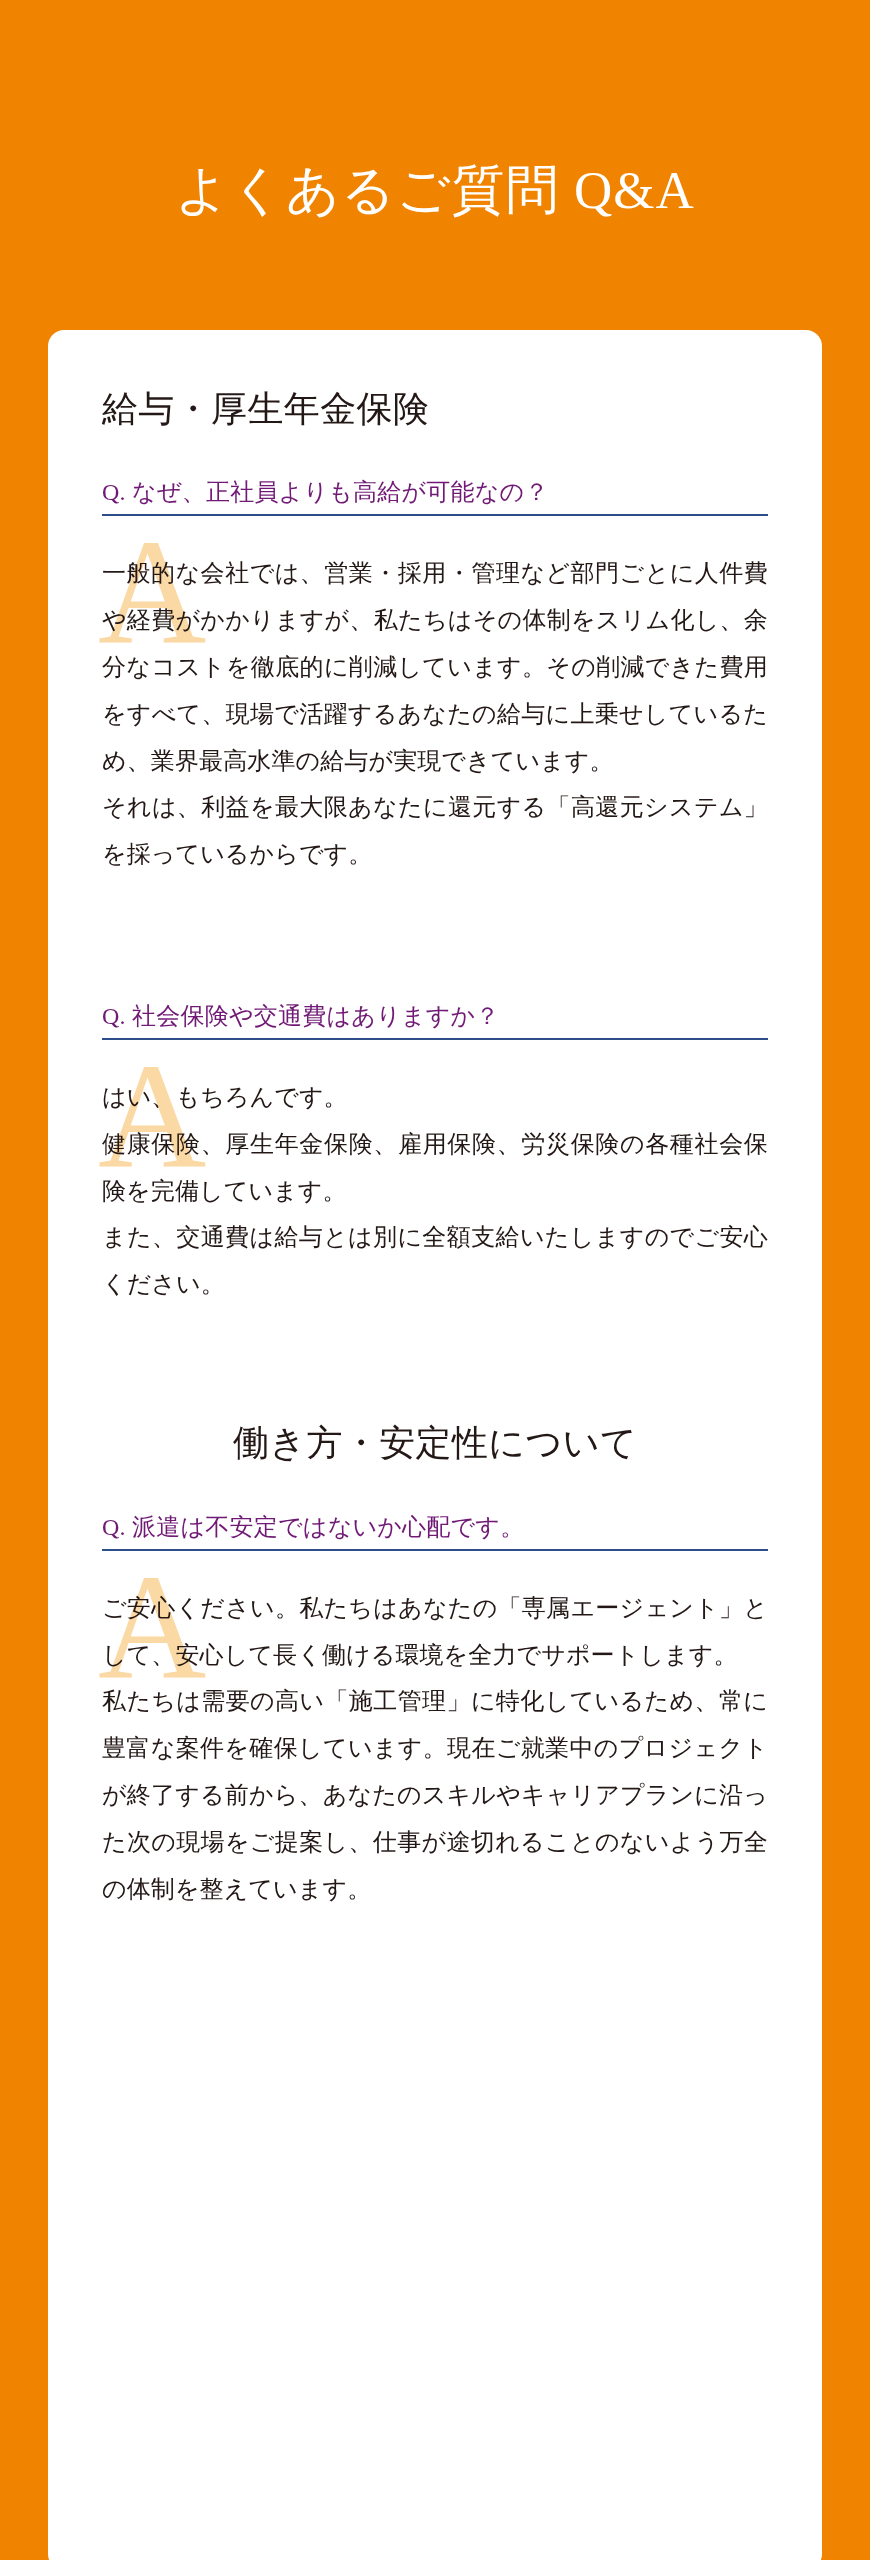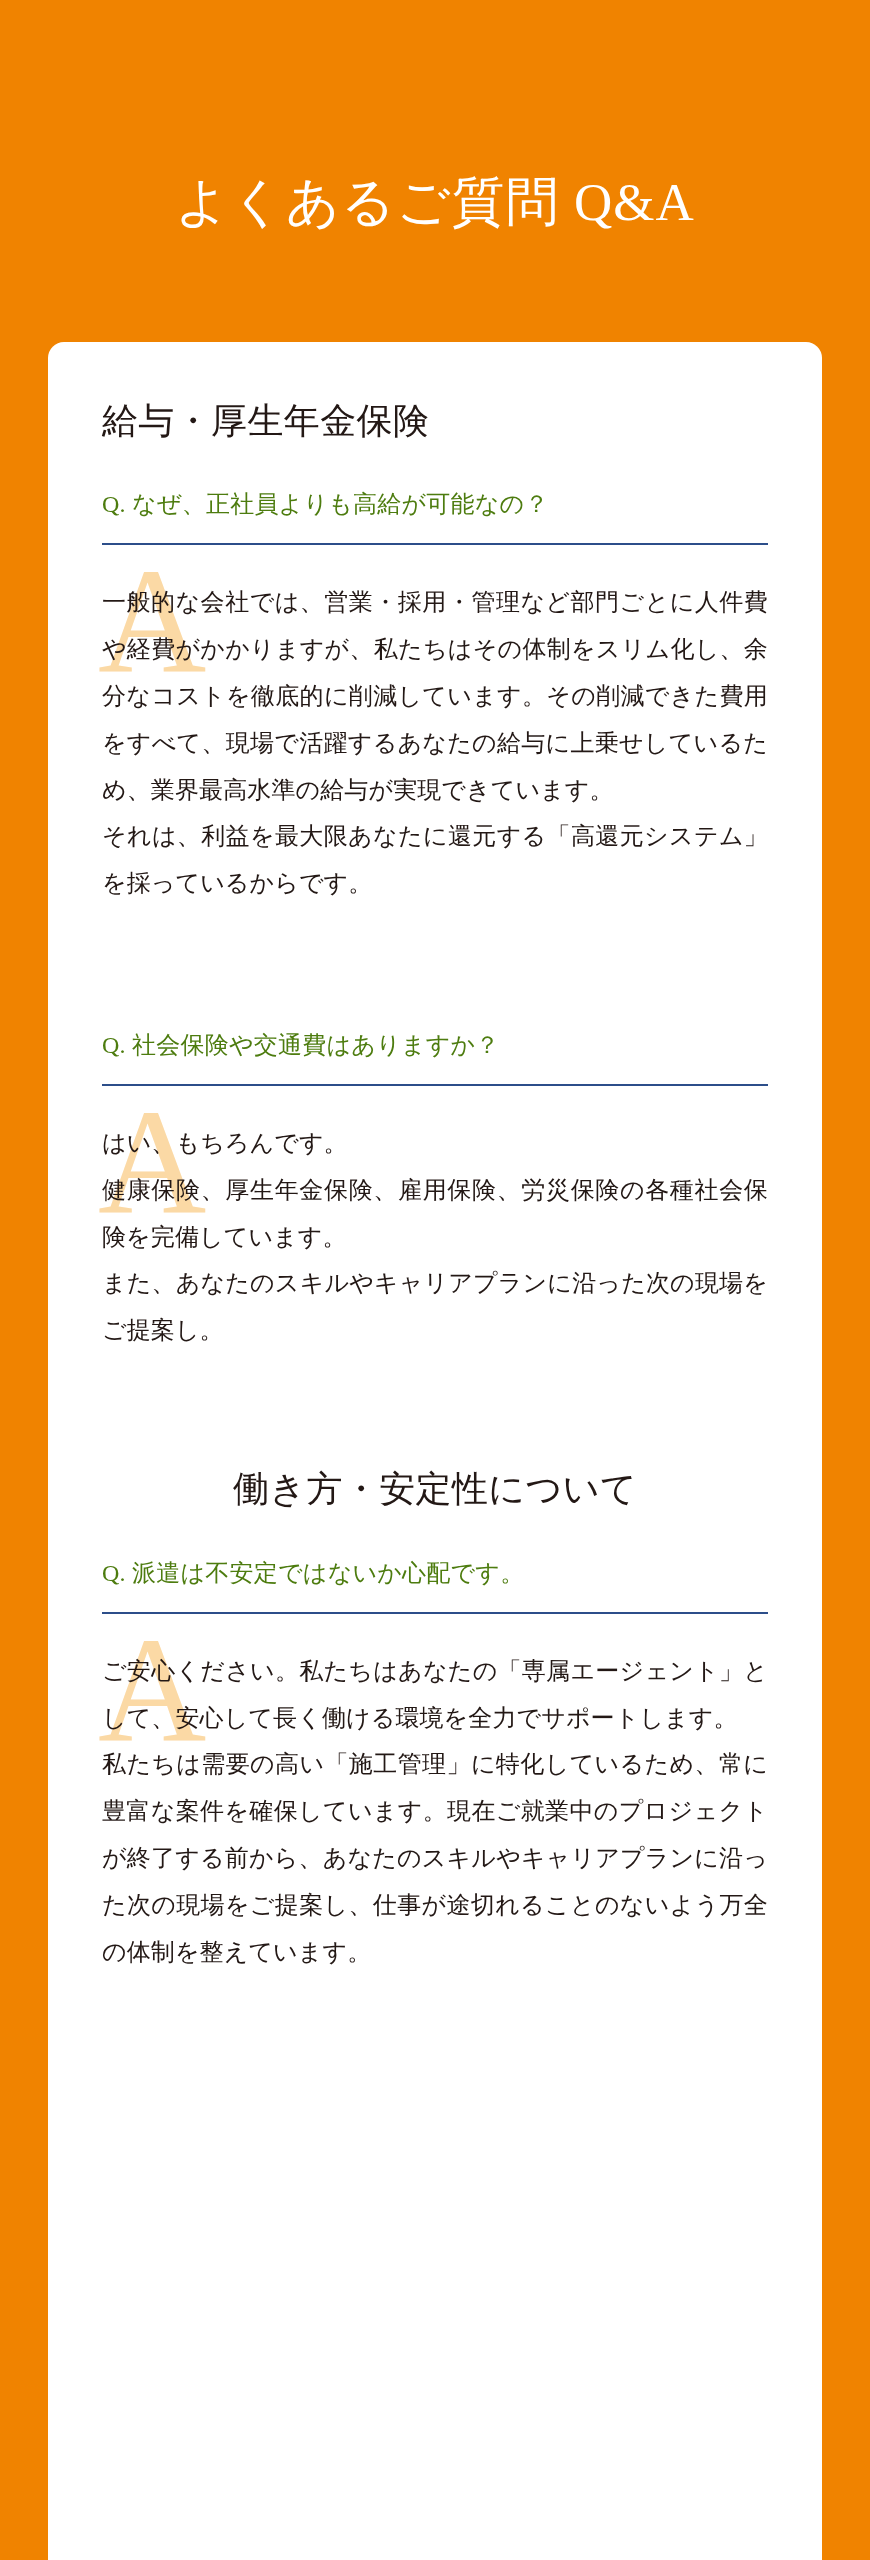--- a/index.html
+++ b/index.html
@@ -20,21 +20,21 @@
     padding: 0;
     position: relative;
     overflow: hidden;
   }
   .page-title {
     color: #ffffff;
     font-size: 53px;
     letter-spacing: 0.02em;
     text-align: center;
     padding: 155px 0 0 0;
-    margin: 16px;
+    margin: 4px;
     font-weight: 500;
     line-height: 1.2;
   }
   .card {
     background: #ffffff;
     border-radius: 16px;
     margin: 107px 48px 0 48px;
     padding: 56px 54px 70px 54px;
     box-sizing: border-box;
     position: relative;
@@ -51,23 +51,23 @@
   .section-heading.second {
     margin-top: 112px;
     text-align: center;
   }
   .qa-block {
     margin-bottom: 58px;
     position: relative;
   }
   .question {
     font-size: 24px;
-    color: #4d7c0f;
+    color: #701a75;
     letter-spacing: 0.01em;
-    padding-bottom: 21px;
+    padding-bottom: 4px;
     border-bottom: 2.5px solid #2C4E8A;
     margin: 0;
     line-height: 1.5;
   }
   .answer {
     position: relative;
     margin-top: 34px;
     padding-left: 0;
     min-height: 60px;
   }
@@ -128,21 +128,21 @@
 
     <div class="spacer-lg"></div>
 
     <div class="qa-block">
       <p class="question">Q. 社会保険や交通費はありますか？</p>
       <div class="answer">
         <span class="big-a">A</span>
         <div class="answer-body">
           <p>はい、もちろんです。</p>
           <p>健康保険、厚生年金保険、雇用保険、労災保険の各種社会保険を完備しています。</p>
-          <p>また、あなたのスキルやキャリアプランに沿った次の現場をご提案し。</p>
+          <p>また、交通費は給与とは別に全額支給いたしますのでご安心ください。</p>
         </div>
       </div>
     </div>
 
     <h2 class="section-heading second">働き方・安定性について</h2>
 
     <div class="qa-block">
       <p class="question">Q. 派遣は不安定ではないか心配です。</p>
       <div class="answer">
         <span class="big-a">A</span>

